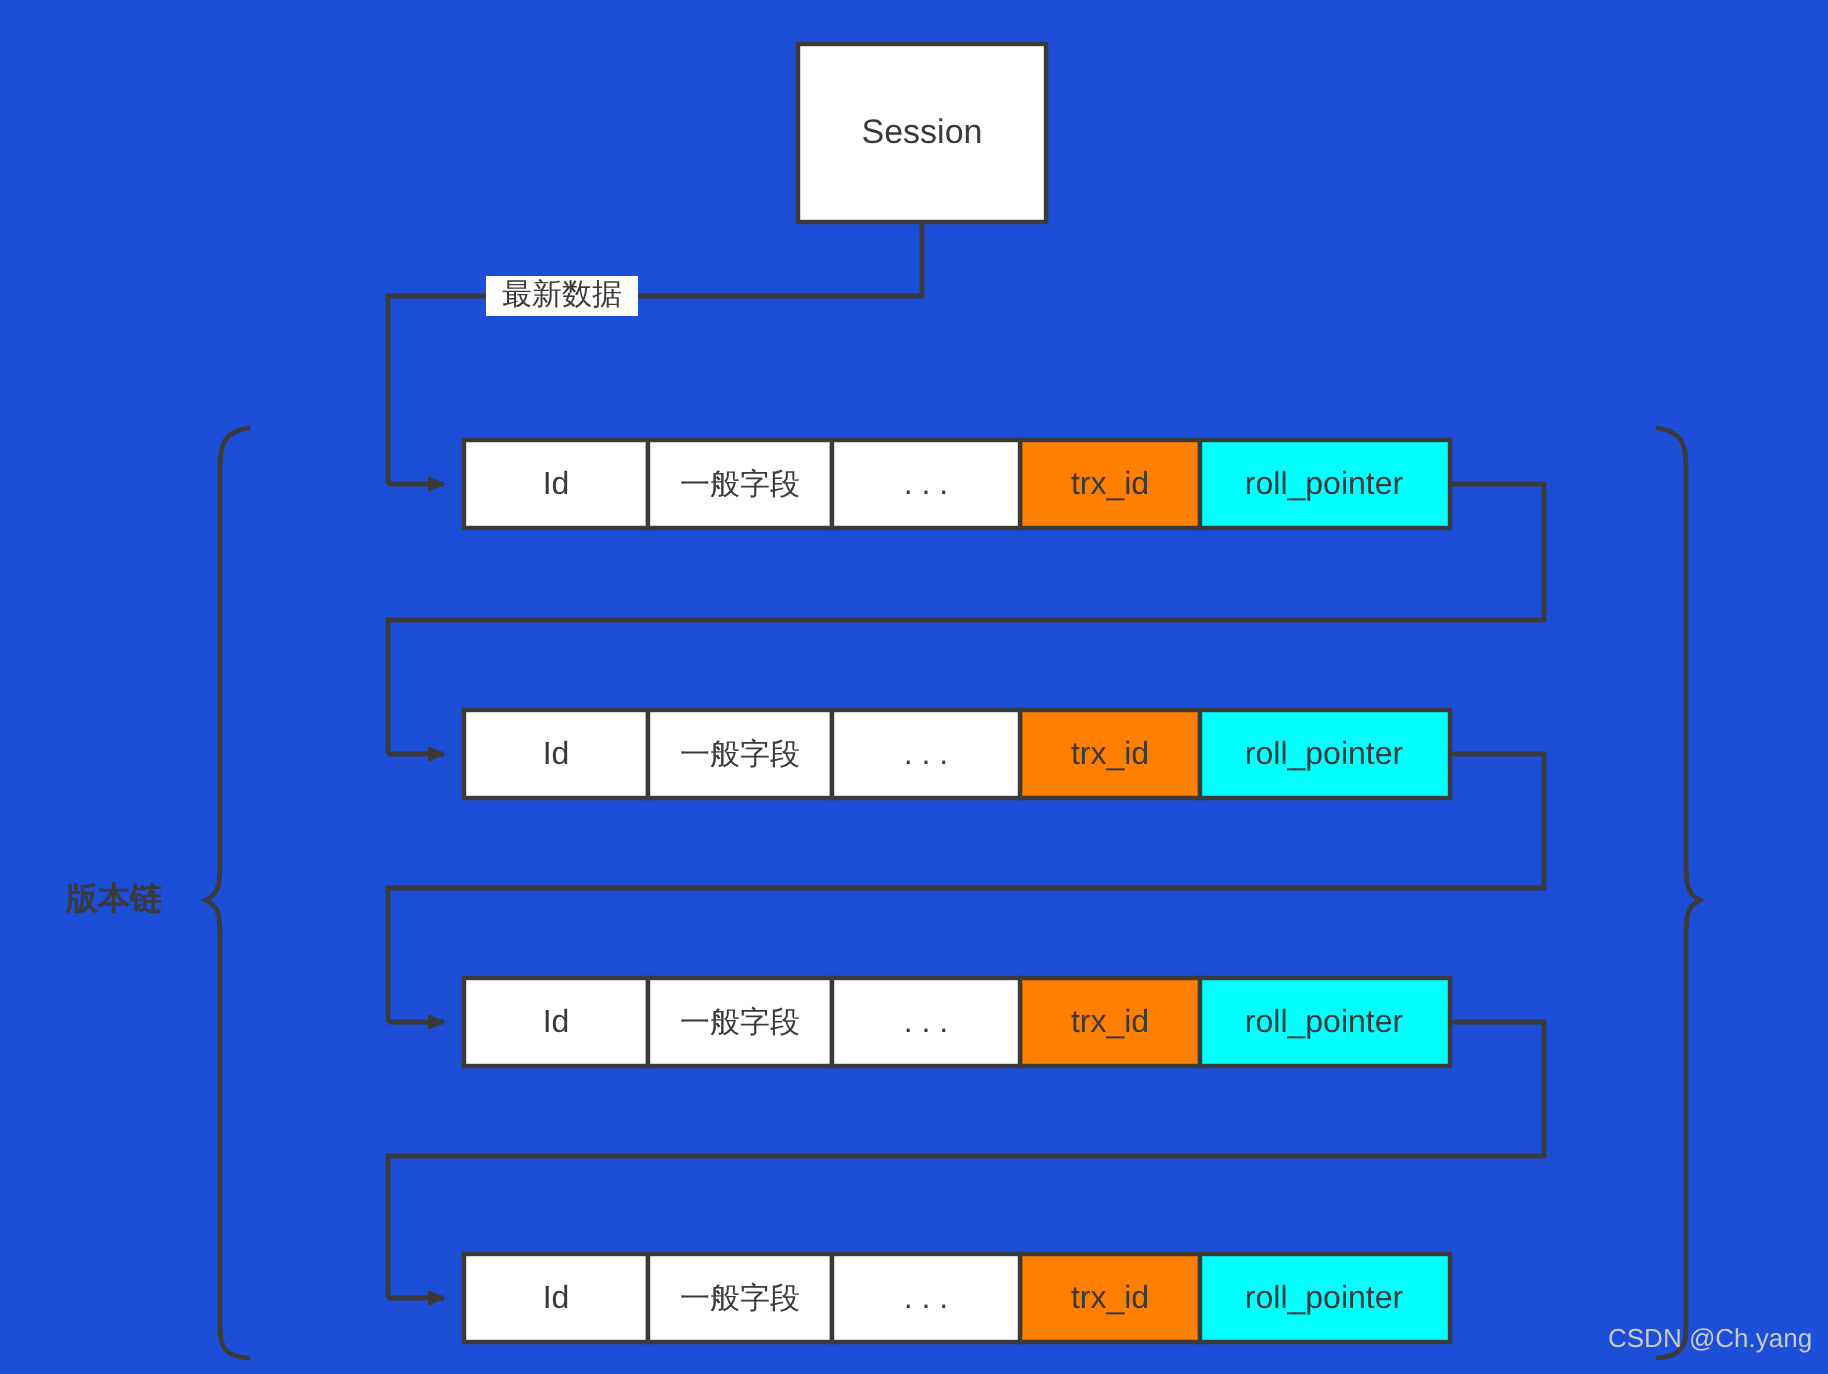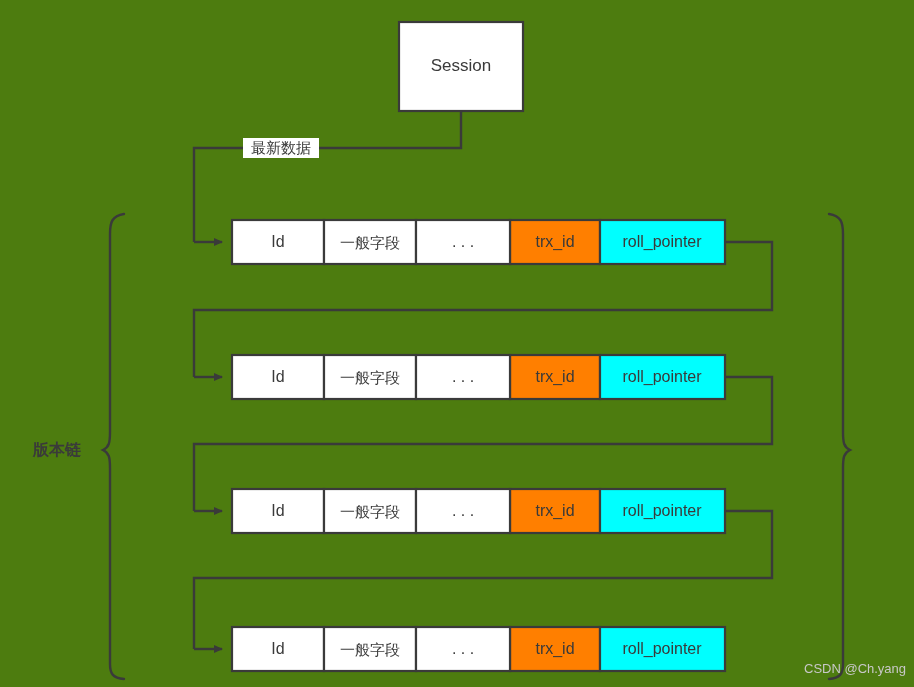--- a/index.html
+++ b/index.html
@@ -7,21 +7,21 @@
     padding: 0;
     background: #ffffff;
   }
   body {
     font-family: "Liberation Sans", "DejaVu Sans", sans-serif;
   }
   #canvas {
     position: relative;
     width: 914px;
     height: 687px;
-    background: #4d7c0f;
+    background: #1d4ed8;
     overflow: hidden;
   }
   #diagram-svg {
     position: absolute;
     left: 0;
     top: 0;
     width: 914px;
     height: 687px;
   }
   .box-text {

